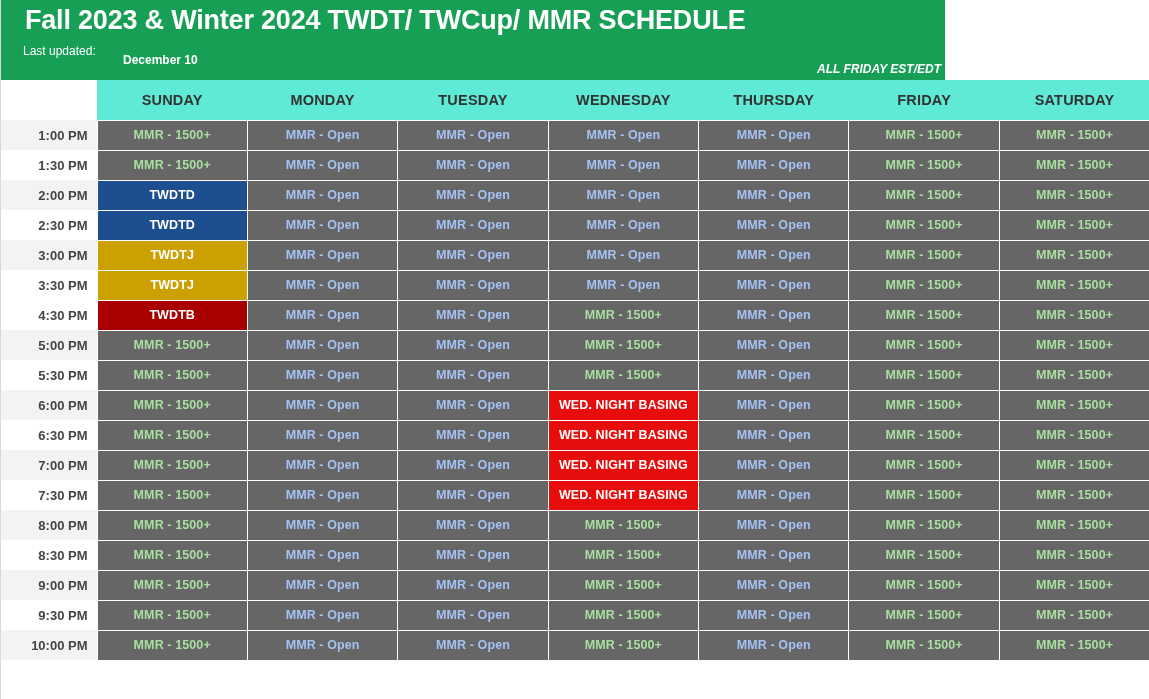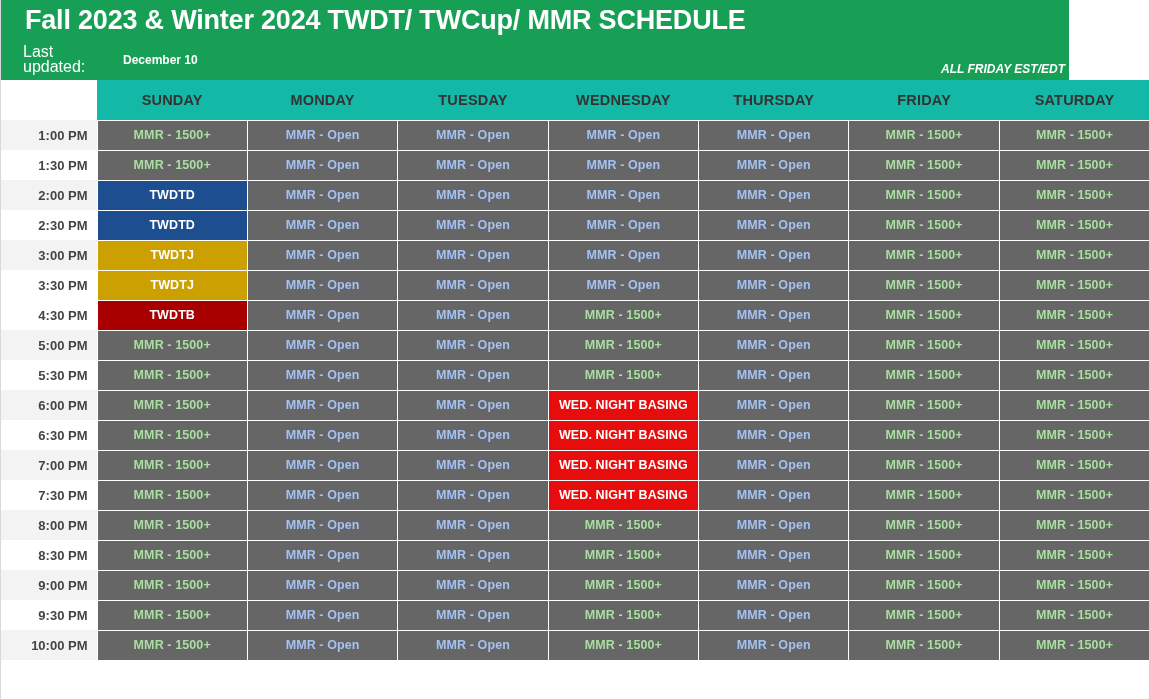--- a/index.html
+++ b/index.html
@@ -14,41 +14,41 @@
     position: relative;
     width: 1149px; height: 699px;
     background: #ffffff;
     border-left: 1px solid #d9d9d9;
     overflow: hidden;
   }
 
   
   .banner {
     position: relative;
-    width: 1068px;
+    width: 944px;
     height: 80px;
     background: #17a055;
     overflow: hidden;
   }
   .banner-title {
     position: absolute;
     left: 24px;
     top: 5px;
     font-size: 27px;
     font-weight: bold;
     color: #ffffff;
     letter-spacing: -0.2px;
     white-space: nowrap;
   }
   .banner-updated-label {
     position: absolute;
     left: 22px;
     top: 44px;
     width: 78px;
-    font-size: 16px;
+    font-size: 12px;
     line-height: 15px;
     font-weight: normal;
     color: #ffffff;
   }
   .banner-updated-value {
     position: absolute;
     left: 122px;
     top: 53px;
     font-size: 12px;
     font-weight: bold;
@@ -73,21 +73,21 @@
     top: 80px;
     width: 1149px;
     border-collapse: collapse;
     table-layout: fixed;
   }
   .sched col.time-col { width: 96px; }
   .sched col.day-col  { width: 150.4px; }
 
   .sched th.dayhead {
     height: 40px;
-    background: #14b8a6;
+    background: #5eead4;
     color: #333333;
     font-size: 14.5px;
     font-weight: bold;
     vertical-align: middle;
     border: none;
     letter-spacing: 0.2px;
   }
   .sched th.corner {
     background: #ffffff;
     border: none;

